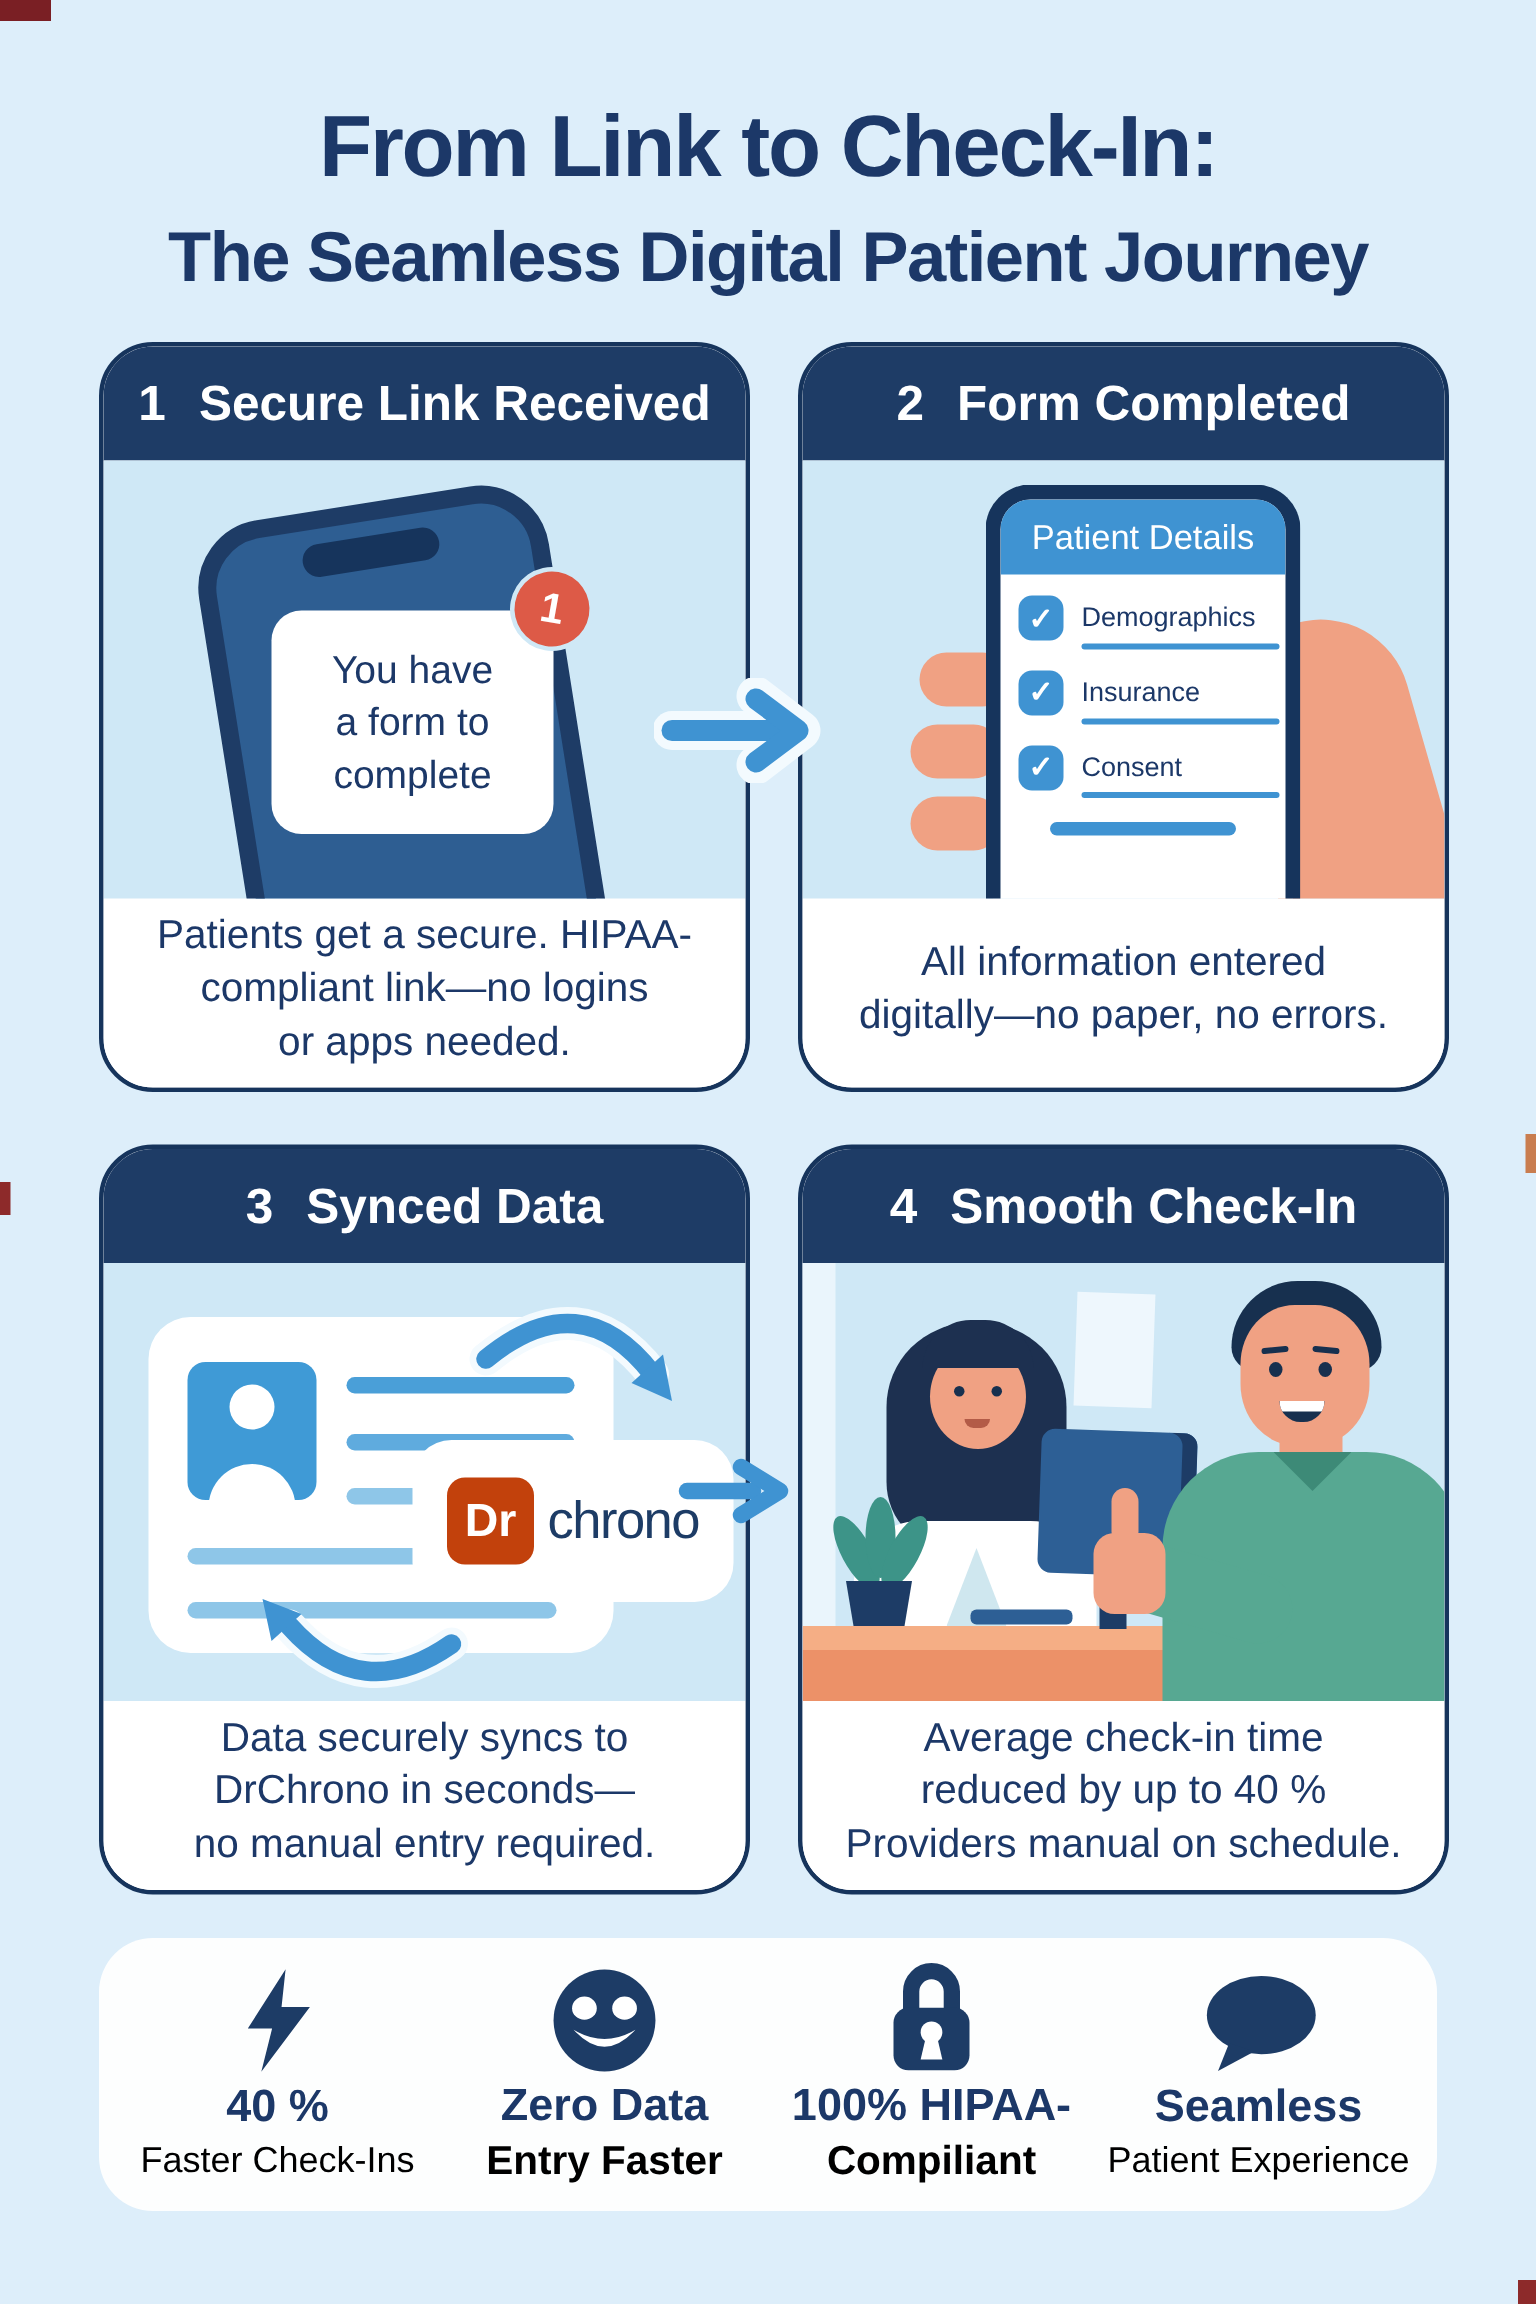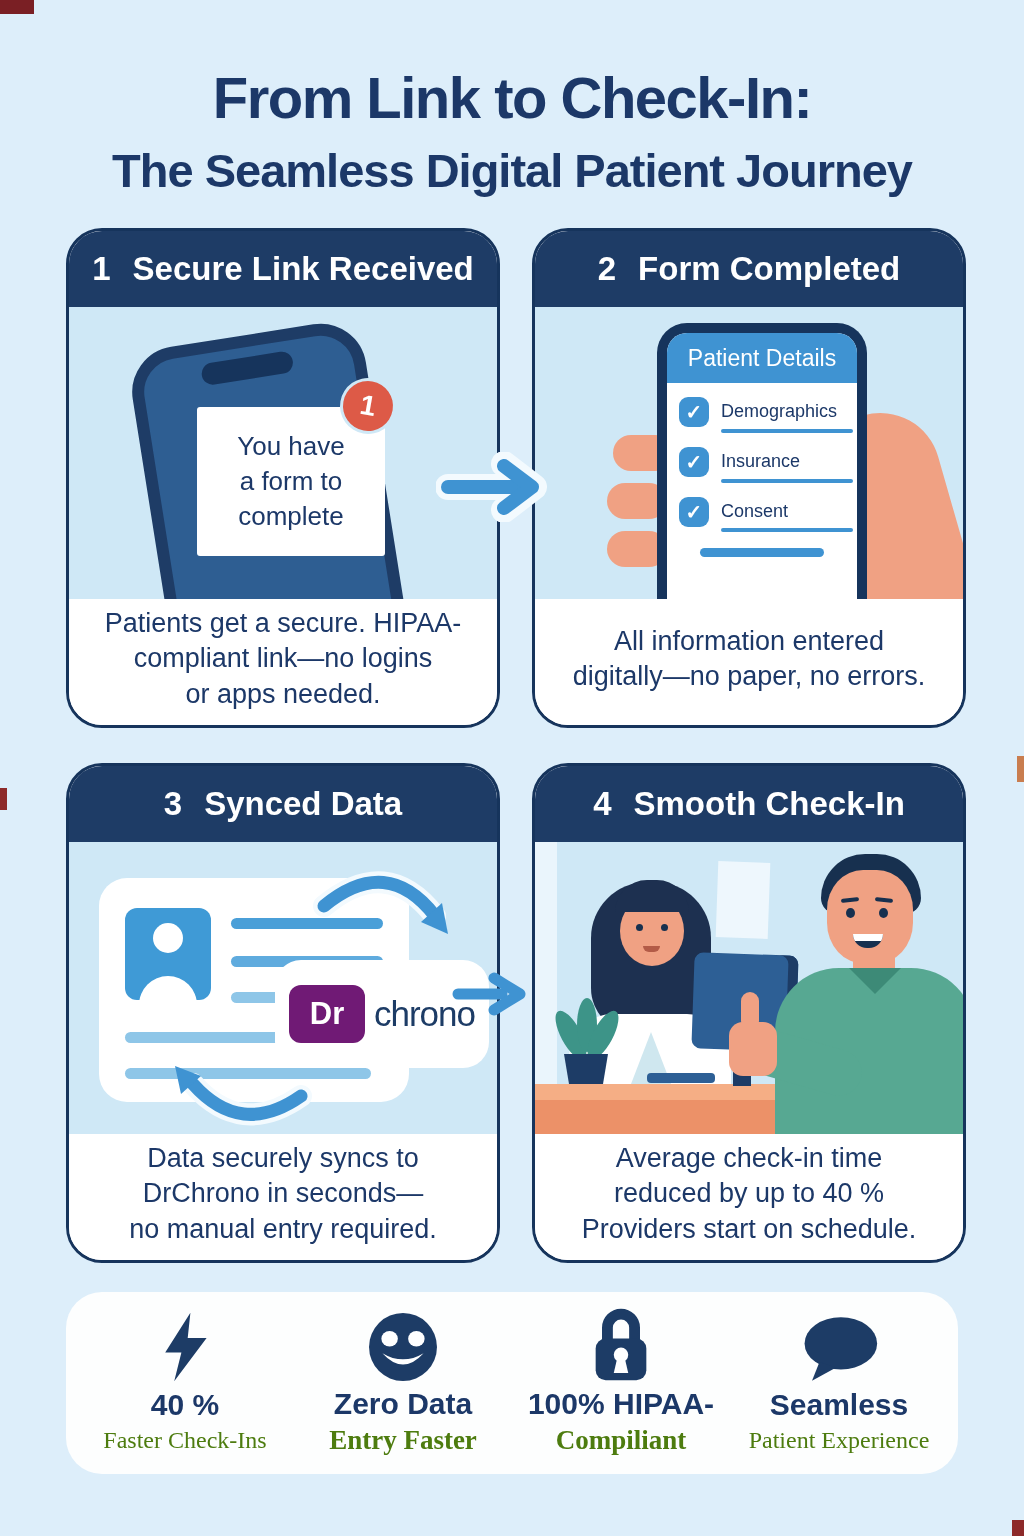--- a/index.html
+++ b/index.html
@@ -41,22 +41,22 @@
   .phone1 {
     position:absolute; left:88px; top:26px; width:236px; height:420px;
     background:#2e5e92; border:12px solid #1e3c66; border-radius:46px;
     transform:rotate(-9deg); box-sizing:border-box;
   }
   .phone1-notch {
     position:absolute; left:50%; top:10px; transform:translateX(-50%);
     width:92px; height:22px; background:#16345c; border-radius:12px;
   }
   .notif1 {
-    position:absolute; left:128px; top:100px; width:188px; box-sizing:border-box;
-    background:#fff; border-radius:3px; padding:22px 10px;
+    position:absolute; left:112px; top:100px; width:188px; box-sizing:border-box;
+    background:#fff; border-radius:20px; padding:22px 10px;
     font-size:26px; font-weight:500; line-height:1.35; text-align:center; color:#1c3868;
   }
   .badge1 {
     position:absolute; left:274px; top:74px; width:50px; height:50px;
     background:#dd5a47; border-radius:50%; color:#fff;
     font-size:28px; font-weight:bold; display:flex; align-items:center; justify-content:center;
     transform:rotate(10deg); box-shadow:0 0 0 3px #cfe8f6;
   }
 
   
@@ -96,21 +96,21 @@
   .pl2 { left:132px; top:78px;  width:152px; background:#5fabde; }
   .pl3 { left:132px; top:114px; width:110px; background:#8ec6e8; }
   .pl4 { left:26px;  top:154px; width:238px; background:#8ec6e8; }
   .pl5 { left:26px;  top:190px; width:246px; background:#8ec6e8; }
   .chrono-chip {
     position:absolute; left:206px; top:118px; width:214px; height:108px;
     background:#fff; border-radius:26px;
     display:flex; align-items:center; justify-content:center; gap:9px;
   }
   .dr-square {
-    width:76px; height:58px; background:#701a75; border-radius:12px;
+    width:58px; height:58px; background:#c2410c; border-radius:12px;
     color:#fff; font-weight:bold; font-size:31px;
     display:flex; align-items:center; justify-content:center;
   }
   .chrono-text { color:#1d3c66; font-size:35px; font-weight:500; letter-spacing:-1px; }
   .sync-arrows { position:absolute; left:0; top:0; width:428px; height:292px; }
 
   
   .abs { position:absolute; }
   .wall-strip { left:0; top:0; width:22px; height:100%; background:#eaf5fc; }
   .wall-frame { left:182px; top:20px; width:52px; height:76px; background:#eef7fd; transform:rotate(2deg); }
@@ -154,21 +154,21 @@
     position:absolute; left:66px; top:1292px; width:892px; height:182px;
     background:#fdfefe; border-radius:36px;
     display:flex; align-items:stretch; padding:0 10px; box-sizing:border-box;
   }
   .stat {
     flex:1; display:flex; flex-direction:column; align-items:center; justify-content:center;
     gap:6px; text-align:center;
   }
   .stat-icon { height:72px; display:flex; align-items:flex-end; justify-content:center; }
   .stat-value { font-size:30px; font-weight:bold; color:#1c3868; line-height:1.05; }
-  .stat-label { font-size:24px; font-weight:500; color:#4d7c0f; line-height:1.15;font-family:Liberation Serif, serif; }
+  .stat-label { font-size:24px; font-weight:500; color:#000000; line-height:1.15; }
   .stat-label.bold { font-weight:bold; font-size:27px; }
 
   
   .artifact { position:absolute; }
   .a1 { left:0; top:0; width:34px; height:14px; background:#7a1f24; }
   .a2 { left:0; top:788px; width:7px; height:22px; background:#8d2a2a; }
   .a3 { left:1017px; top:756px; width:7px; height:26px; background:#c97d4f; }
   .a4 { left:1012px; top:1520px; width:12px; height:16px; background:#8d2a2a; }
 </style>
 </head>
@@ -324,21 +324,21 @@
       <div class="abs m-neck"></div>
       <div class="abs m-body"></div>
       <div class="abs m-collar"></div>
       <div class="abs m-arm"></div>
       <div class="abs m-thumbup"></div>
       <div class="abs m-fist"></div>
     </div>
     <div class="card-caption">
       <div>Average check-in time</div>
       <div>reduced by up to 40 %</div>
-      <div>Providers start on schedule.</div>
+      <div>Providers manual on schedule.</div>
     </div>
   </div>
 
   <svg class="flow-arrow flow-arrow-1" width="130" height="70" viewBox="0 0 130 70">
     <path d="M12 35 H84" stroke="#f3fafe" stroke-width="26" fill="none" stroke-linecap="round"></path>
     <path d="M68 12 L98 35 L68 58" stroke="#f3fafe" stroke-width="26" fill="none" stroke-linecap="round" stroke-linejoin="round"></path>
     <path d="M12 35 H82" stroke="#3f93d2" stroke-width="14" fill="none" stroke-linecap="round"></path>
     <path d="M68 14 L96 35 L68 56" stroke="#3f93d2" stroke-width="14" fill="none" stroke-linecap="round" stroke-linejoin="round"></path>
   </svg>
   <svg class="flow-arrow flow-arrow-2" width="100" height="56" viewBox="0 0 100 56">

